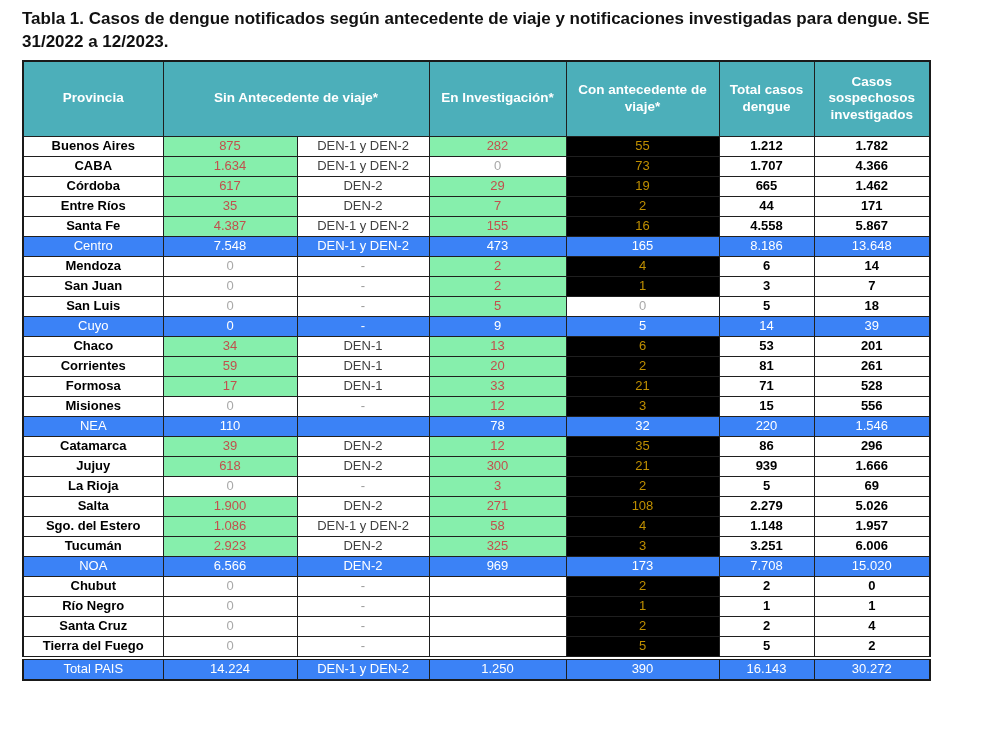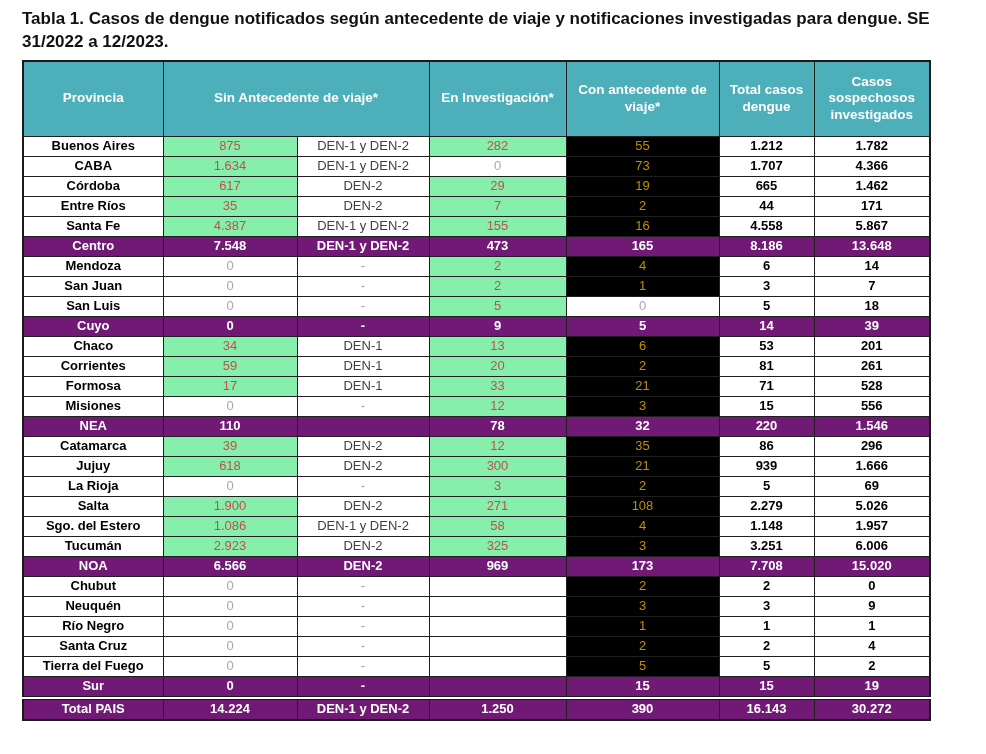--- a/index.html
+++ b/index.html
@@ -64,23 +64,23 @@
     color: #000;
     padding-left: 5px;
   }
   td.pink   { background: #86efac; color: #C0504D; }
   td.yellow { background: #000000; color: #BF8F00; }
   td.zero   { background: #ffffff; color: #A8A8A8; }
   td.den    { background: #ffffff; color: #3F3F3F; }
   td.dash   { background: #ffffff; color: #9a9a9a; }
   td.bold-num { font-weight: bold; color: #000; margin-left: 8px; }
   tr.summary td {
-    background: #701a75;
+    background: #3b82f6;
     color: #ffffff !important;
-    font-weight: bold;
+    font-weight: normal;
   }
   tr.summary td.name { color: #ffffff; }
   tr.grand td {
     border-top: 4px double #1a1a1a;
   }
 </style>
 </head>
 <body>
 
 <div class="page">
@@ -308,29 +308,20 @@
         <tr>
           <td class="name">Chubut</td>
           <td class="zero">0</td>
           <td class="dash">-</td>
           <td class=""></td>
           <td class="yellow">2</td>
           <td class="bold-num">2</td>
           <td class="bold-num">0</td>
         </tr>
         <tr>
-          <td class="name">Neuquén</td>
-          <td class="zero">0</td>
-          <td class="dash">-</td>
-          <td class=""></td>
-          <td class="yellow">3</td>
-          <td class="bold-num">3</td>
-          <td class="bold-num">9</td>
-        </tr>
-        <tr>
           <td class="name">Río Negro</td>
           <td class="zero">0</td>
           <td class="dash">-</td>
           <td class=""></td>
           <td class="yellow">1</td>
           <td class="bold-num">1</td>
           <td class="bold-num">1</td>
         </tr>
         <tr>
           <td class="name">Santa Cruz</td>
@@ -342,29 +333,20 @@
           <td class="bold-num">4</td>
         </tr>
         <tr>
           <td class="name">Tierra del Fuego</td>
           <td class="zero">0</td>
           <td class="dash">-</td>
           <td class=""></td>
           <td class="yellow">5</td>
           <td class="bold-num">5</td>
           <td class="bold-num">2</td>
-        </tr>
-        <tr class="summary">
-          <td class="name">Sur</td>
-          <td>0</td>
-          <td>-</td>
-          <td></td>
-          <td>15</td>
-          <td>15</td>
-          <td>19</td>
         </tr>
         <tr class="summary grand">
           <td class="name">Total PAIS</td>
           <td>14.224</td>
           <td>DEN-1 y DEN-2</td>
           <td>1.250</td>
           <td>390</td>
           <td>16.143</td>
           <td>30.272</td>
         </tr>

